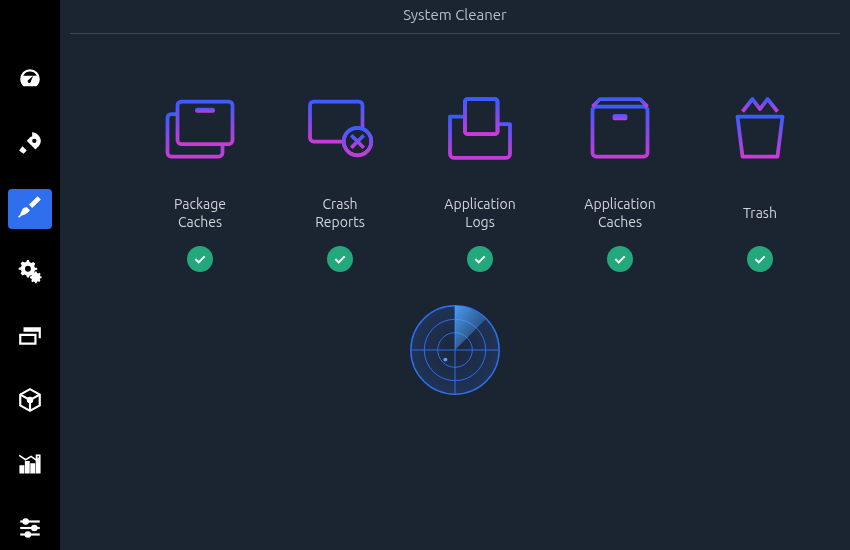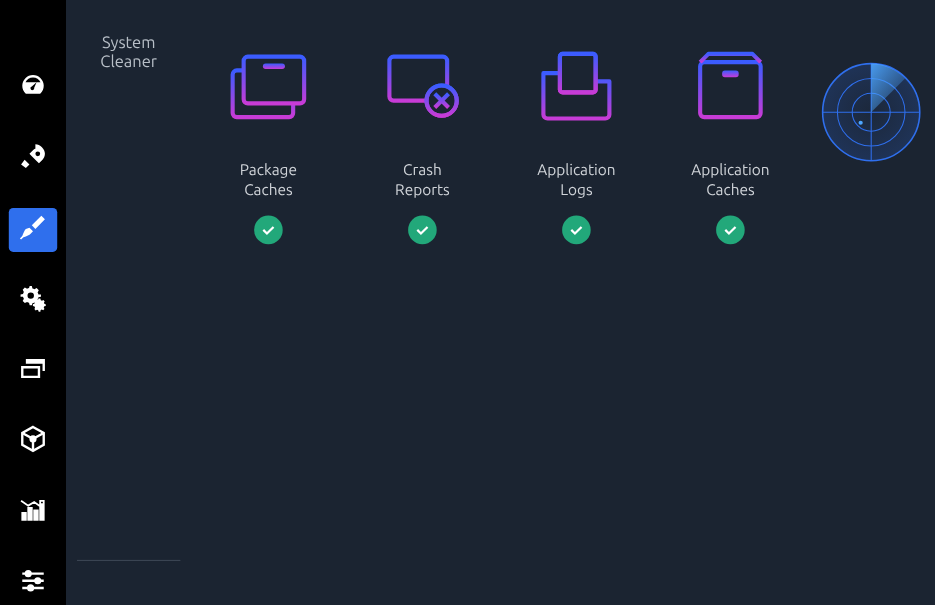--- a/index.html
+++ b/index.html
@@ -30,23 +30,23 @@
     color: #ffffff;
     border-radius: 4px;
     cursor: pointer;
   }
   .sidebar-item.active {
     background: #2f6fed;
   }
   .sidebar-item svg { width: 26px; height: 26px; }
   .main {
     flex: 1;
-    padding: 24px 10px 0 10px;
-    display: flex;
-    flex-direction: row;
+    padding: 0 10px 0 10px;
+    display: flex;
+    flex-direction: column;
   }
   .page-title {
     text-align: center;
     font-size: 15px;
     color: #b8bfc7;
     padding: 6px 0 10px 0;
     border-bottom: 1px solid #3a4452;
     margin: 0 0 40px 0;
   }
   .cards {
@@ -274,20 +274,37 @@
       </div>
       <div class="card-label">Application
 Caches</div>
       <div class="check">
         <svg viewBox="0 0 24 24" fill="none" stroke="#fff" stroke-width="3">
             <polyline points="5 12 10 17 19 8"></polyline>
           </svg>
       </div>
     </div>
 
+    <div class="card">
+      <div class="card-icon-wrap">
+        <svg viewBox="0 0 64 64" fill="none" stroke="url(#grad)" stroke-width="3" stroke-linejoin="round">
+          <path d="M14 22h36l-4 32H18L14 22z"></path>
+          <line x1="24" y1="28" x2="24" y2="48"></line>
+          <line x1="32" y1="28" x2="32" y2="48"></line>
+          <line x1="40" y1="28" x2="40" y2="48"></line>
+          <path d="M18 18l8-10 6 8 6-8 8 10"></path>
+        </svg>
+      </div>
+      <div class="card-label">Trash</div>
+      <div class="check">
+        <svg viewBox="0 0 24 24" fill="none" stroke="#fff" stroke-width="3">
+            <polyline points="5 12 10 17 19 8"></polyline>
+          </svg>
+      </div>
+    </div>
 
   </div>
 
   <div class="scan-wrap">
     <div class="scan-btn" title="Scan">
       <svg viewBox="0 0 100 100">
         <circle cx="50" cy="50" r="46" fill="url(#radarFill)" stroke="#2f6fed" stroke-width="1.5"></circle>
         <circle cx="50" cy="50" r="32" fill="none" stroke="#2f6fed" stroke-width="1"></circle>
         <circle cx="50" cy="50" r="18" fill="none" stroke="#2f6fed" stroke-width="1"></circle>
         <line x1="4" y1="50" x2="96" y2="50" stroke="#2f6fed" stroke-width="1"></line>

